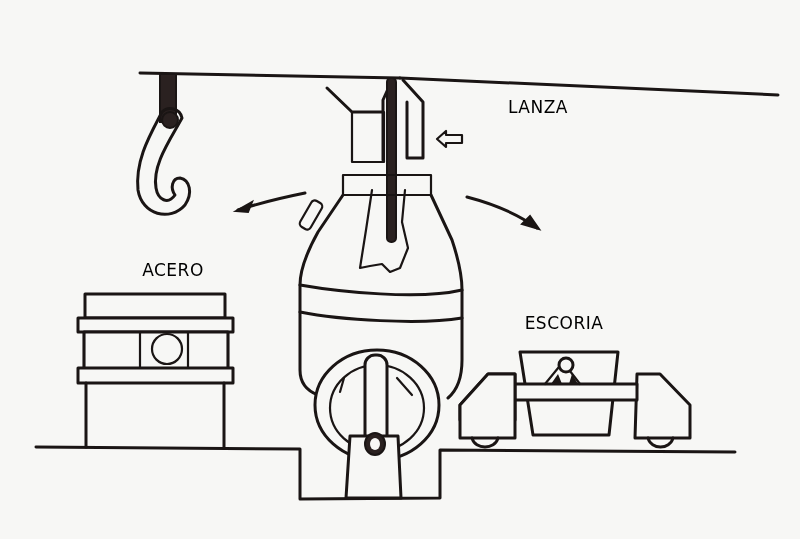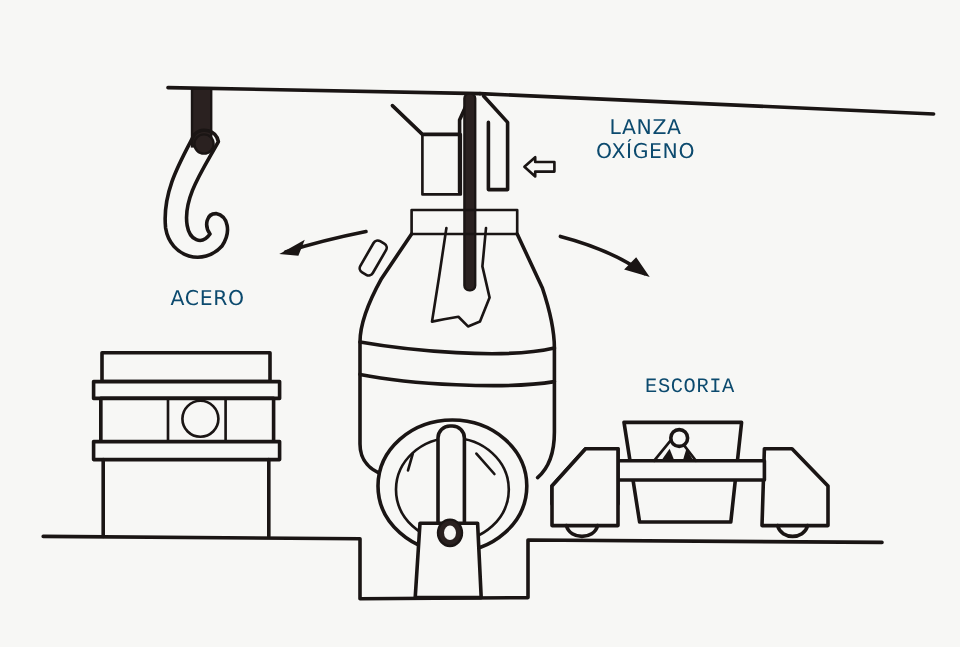--- a/index.html
+++ b/index.html
@@ -2,24 +2,24 @@
 <html><head>
   <meta charset="utf-8">
   <style>
     html, body { margin: 0; padding: 0; background: #f7f7f5; }
     .canvas { position: relative; width: 800px; height: 539px; background: #f7f7f5; overflow: hidden; }
     svg { position: absolute; left: 0; top: 0; }
     .ink { stroke: #1a1514; fill: none; stroke-width: 3; stroke-linejoin: round; stroke-linecap: round; }
     .ink-thin { stroke: #1a1514; fill: none; stroke-width: 2.2; stroke-linejoin: round; stroke-linecap: round; }
     .ink-fill { fill: #f7f7f5; stroke: #1a1514; stroke-width: 3; stroke-linejoin: round; }
     .dark { fill: #2a2120; stroke: #1a1514; stroke-width: 2; }
-    .label { position: absolute; font-family: "DejaVu Sans", sans-serif; color: #0c4a6e; font-size: 17px; letter-spacing: 0.5px; line-height: 1.15; text-align: center; }
+    .label { position: absolute; font-family: "DejaVu Sans", sans-serif; color: #000000; font-size: 17px; letter-spacing: 0.5px; line-height: 1.15; text-align: center; }
     .lbl-lanza { left: 478px; top: 98px; width: 120px; }
-    .lbl-acero { left: 128px; top: 240px; width: 90px; }
-    .lbl-escoria { left: 520px; top: 314px; width: 110px; font-family: Liberation Mono, monospace; }
+    .lbl-acero { left: 128px; top: 261px; width: 90px; }
+    .lbl-escoria { left: 509px; top: 314px; width: 110px; }
   </style>
 </head>
 <body>
 
 <div class="canvas">
   <svg width="800" height="539" viewBox="0 0 800 539">
 
     <g>
       <line class="ink" x1="140" y1="73" x2="400" y2="78" stroke-width="4"></line>
       <line class="ink" x1="400" y1="78" x2="778" y2="95" stroke-width="3"></line>
@@ -106,17 +106,16 @@
       <circle cx="566" cy="365" r="7" class="ink-fill"></circle>
       <path d="M551,384 L558,374 L562,384 Z" fill="#1a1514"></path>
       <path d="M569,384 L572,374 L578,384 Z" fill="#1a1514"></path>
       <path class="ink" d="M472,438 C475,450 495,450 498,438"></path>
       <path class="ink" d="M648,438 C651,450 670,450 673,438"></path>
     </g>
   </svg>
 
   <div class="label lbl-lanza">
     <div>LANZA</div>
-    <div>OXÍGENO</div>
   </div>
   <div class="label lbl-acero">ACERO</div>
   <div class="label lbl-escoria">ESCORIA</div>
 </div>
 
 </body></html>

